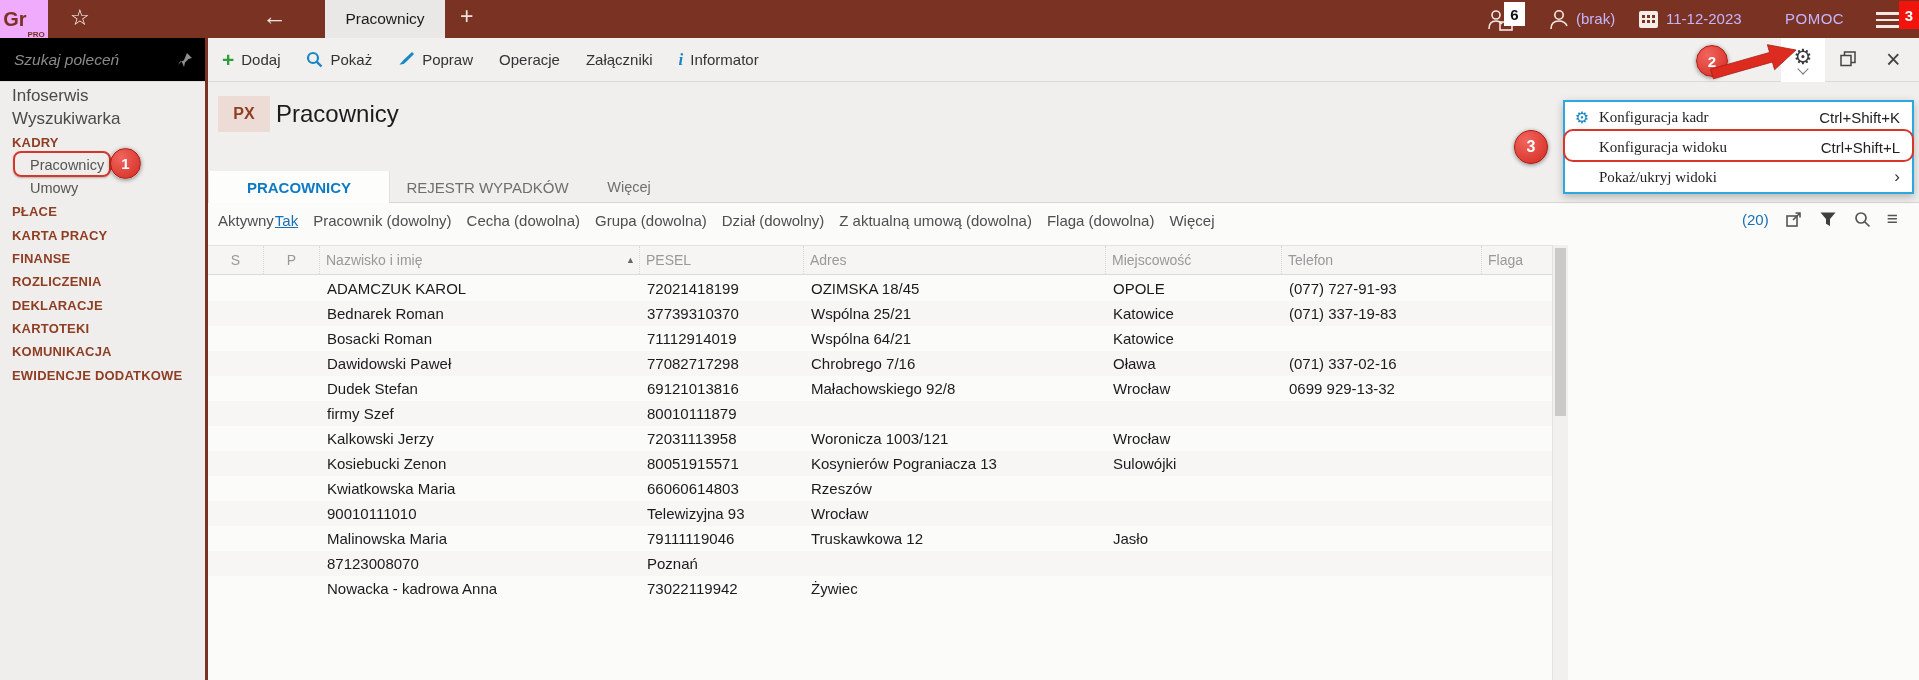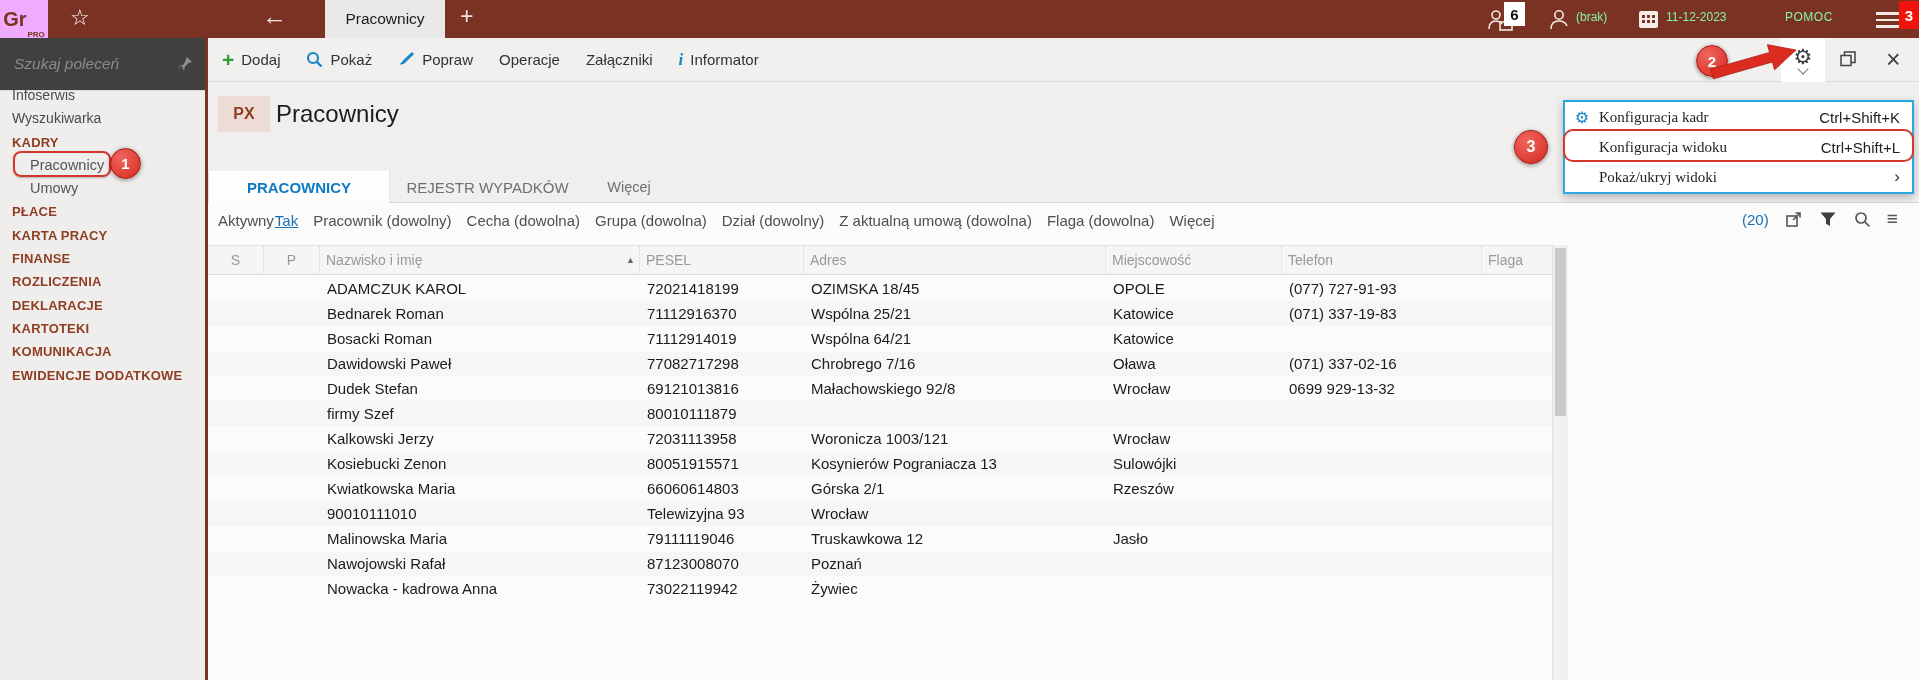--- a/index.html
+++ b/index.html
@@ -11,36 +11,36 @@
   
   #topbar { left:0; top:0; width:1919px; height:38px; background:#7A3222; color:#fff; z-index:10; }
   #logo-box { left:0; top:0; width:48px; height:38px; background:#f0abfc; color:#7A3222;
     display:flex; align-items:center; justify-content:center; font-weight:bold; font-size:20px; }
   #logo-box sup { font-size:8px; font-weight:bold; margin-left:1px;margin-top:30px; }
   #star-icon { left:70px; top:5px; font-size:22px; color:#fff; }
   #back-arrow { left:262px; top:2px; font-size:25px; color:#efe2de; }
   #wintab { left:325px; top:0; width:120px; height:38px; background:#e9e8e6; color:#1b1b1b;
     display:flex; align-items:center; justify-content:center; font-size:15.5px; }
   #newtab-btn { left:460px; top:3px; font-size:23px; font-weight:300; color:#efe2de; }
-  .tb-txt { color:#86efac; font-size:12px; top:10px; }
+  .tb-txt { color:#c4b5fd; font-size:15px; top:10px; }
   #badge-6 { left:1504px; top:2px; width:21px; height:24px; background:#fff; color:#111;
     font-weight:bold; font-size:15px; display:flex; align-items:center; justify-content:center; z-index:12;}
   #badge-3 { left:1899px; top:1px; width:20px; height:28px; background:#f3130d; color:#fff;
     font-weight:bold; font-size:15px; display:flex; align-items:center; justify-content:center; z-index:12;}
   #hamburger-icon { left:1876px; top:12px; width:26px; }
   #hamburger-icon div { height:2.5px; background:#f3e8e4; margin-bottom:4px; }
 
   
   #sidebar { left:0; top:38px; width:205px; height:642px; background:#efeeec; }
-  #sidebar-search { left:0; top:38px; width:205px; height:53px; background:#404040;
+  #sidebar-search { left:0; top:38px; width:205px; height:44px; background:#000000;
     display:flex; align-items:center; border-bottom:1px solid #dddcda; }
   #sidebar-search .ph { font-style:italic; color:#8b8b8b; font-size:15.5px; padding-left:14px; flex:1; }
   #nav { left:0; top:84px; width:205px; }
   .nav-item { height:23.3px; line-height:23.3px; white-space:nowrap; cursor:pointer; }
-  .nav-item.top { padding-left:12px; font-size:14px; color:#4a4a4a; }
+  .nav-item.top { padding-left:12px; font-size:17px; color:#4a4a4a; }
   .nav-item.section { padding-left:12px; font-size:13px; font-weight:bold; color:#8F3E24; letter-spacing:.2px; }
   .nav-item.sub { padding-left:30px; font-size:14.5px; color:#555; }
   #accent-line { left:205px; top:38px; width:3px; height:642px; background:#7A3222; }
 
   
   #toolbar { left:208px; top:38px; width:1711px; height:44px; background:#f1f0ee;
     border-bottom:1px solid #dbdad8; display:flex; align-items:center; padding-left:14px; }
   .tbtn { display:inline-flex; align-items:center; gap:7px; margin-right:26px; font-size:15px; color:#333; cursor:pointer; }
   .plus-glyph { color:#2e9e3a; font-weight:bold; font-size:21px; line-height:16px; }
   .info-glyph { font-family:"Liberation Serif",serif; font-style:italic; font-weight:bold; color:#1787c8; font-size:17px; }
@@ -283,21 +283,21 @@
         <div class="c">72021418199</div>
         <div class="c">OZIMSKA 18/45</div>
         <div class="c">OPOLE</div>
         <div class="c">(077) 727-91-93</div>
         <div class="c"></div>
       </div>
       <div class="t-row tgrid">
         <div class="c"></div>
         <div class="c"></div>
         <div class="c">Bednarek Roman</div>
-        <div class="c">71112916370</div>
+        <div class="c">37739310370</div>
         <div class="c">Wspólna 25/21</div>
         <div class="c">Katowice</div>
         <div class="c">(071) 337-19-83</div>
         <div class="c"></div>
       </div>
       <div class="t-row tgrid">
         <div class="c"></div>
         <div class="c"></div>
         <div class="c">Bosacki Roman</div>
         <div class="c">71112914019</div>
@@ -354,21 +354,20 @@
         <div class="c">Kosynierów Pograniacza 13</div>
         <div class="c">Sulowójki</div>
         <div class="c"></div>
         <div class="c"></div>
       </div>
       <div class="t-row tgrid">
         <div class="c"></div>
         <div class="c"></div>
         <div class="c">Kwiatkowska Maria</div>
         <div class="c">66060614803</div>
-        <div class="c">Górska 2/1</div>
         <div class="c">Rzeszów</div>
         <div class="c"></div>
         <div class="c"></div>
       </div>
       <div class="t-row tgrid">
         <div class="c"></div>
         <div class="c"></div>
         <div class="c">90010111010</div>
         <div class="c">Telewizyjna 93</div>
         <div class="c">Wrocław</div>
@@ -381,21 +380,20 @@
         <div class="c">Malinowska Maria</div>
         <div class="c">79111119046</div>
         <div class="c">Truskawkowa 12</div>
         <div class="c">Jasło</div>
         <div class="c"></div>
         <div class="c"></div>
       </div>
       <div class="t-row tgrid">
         <div class="c"></div>
         <div class="c"></div>
-        <div class="c">Nawojowski Rafał</div>
         <div class="c">87123008070</div>
         <div class="c">Poznań</div>
         <div class="c"></div>
         <div class="c"></div>
       </div>
       <div class="t-row tgrid">
         <div class="c"></div>
         <div class="c"></div>
         <div class="c">Nowacka - kadrowa Anna</div>
         <div class="c">73022119942</div>

